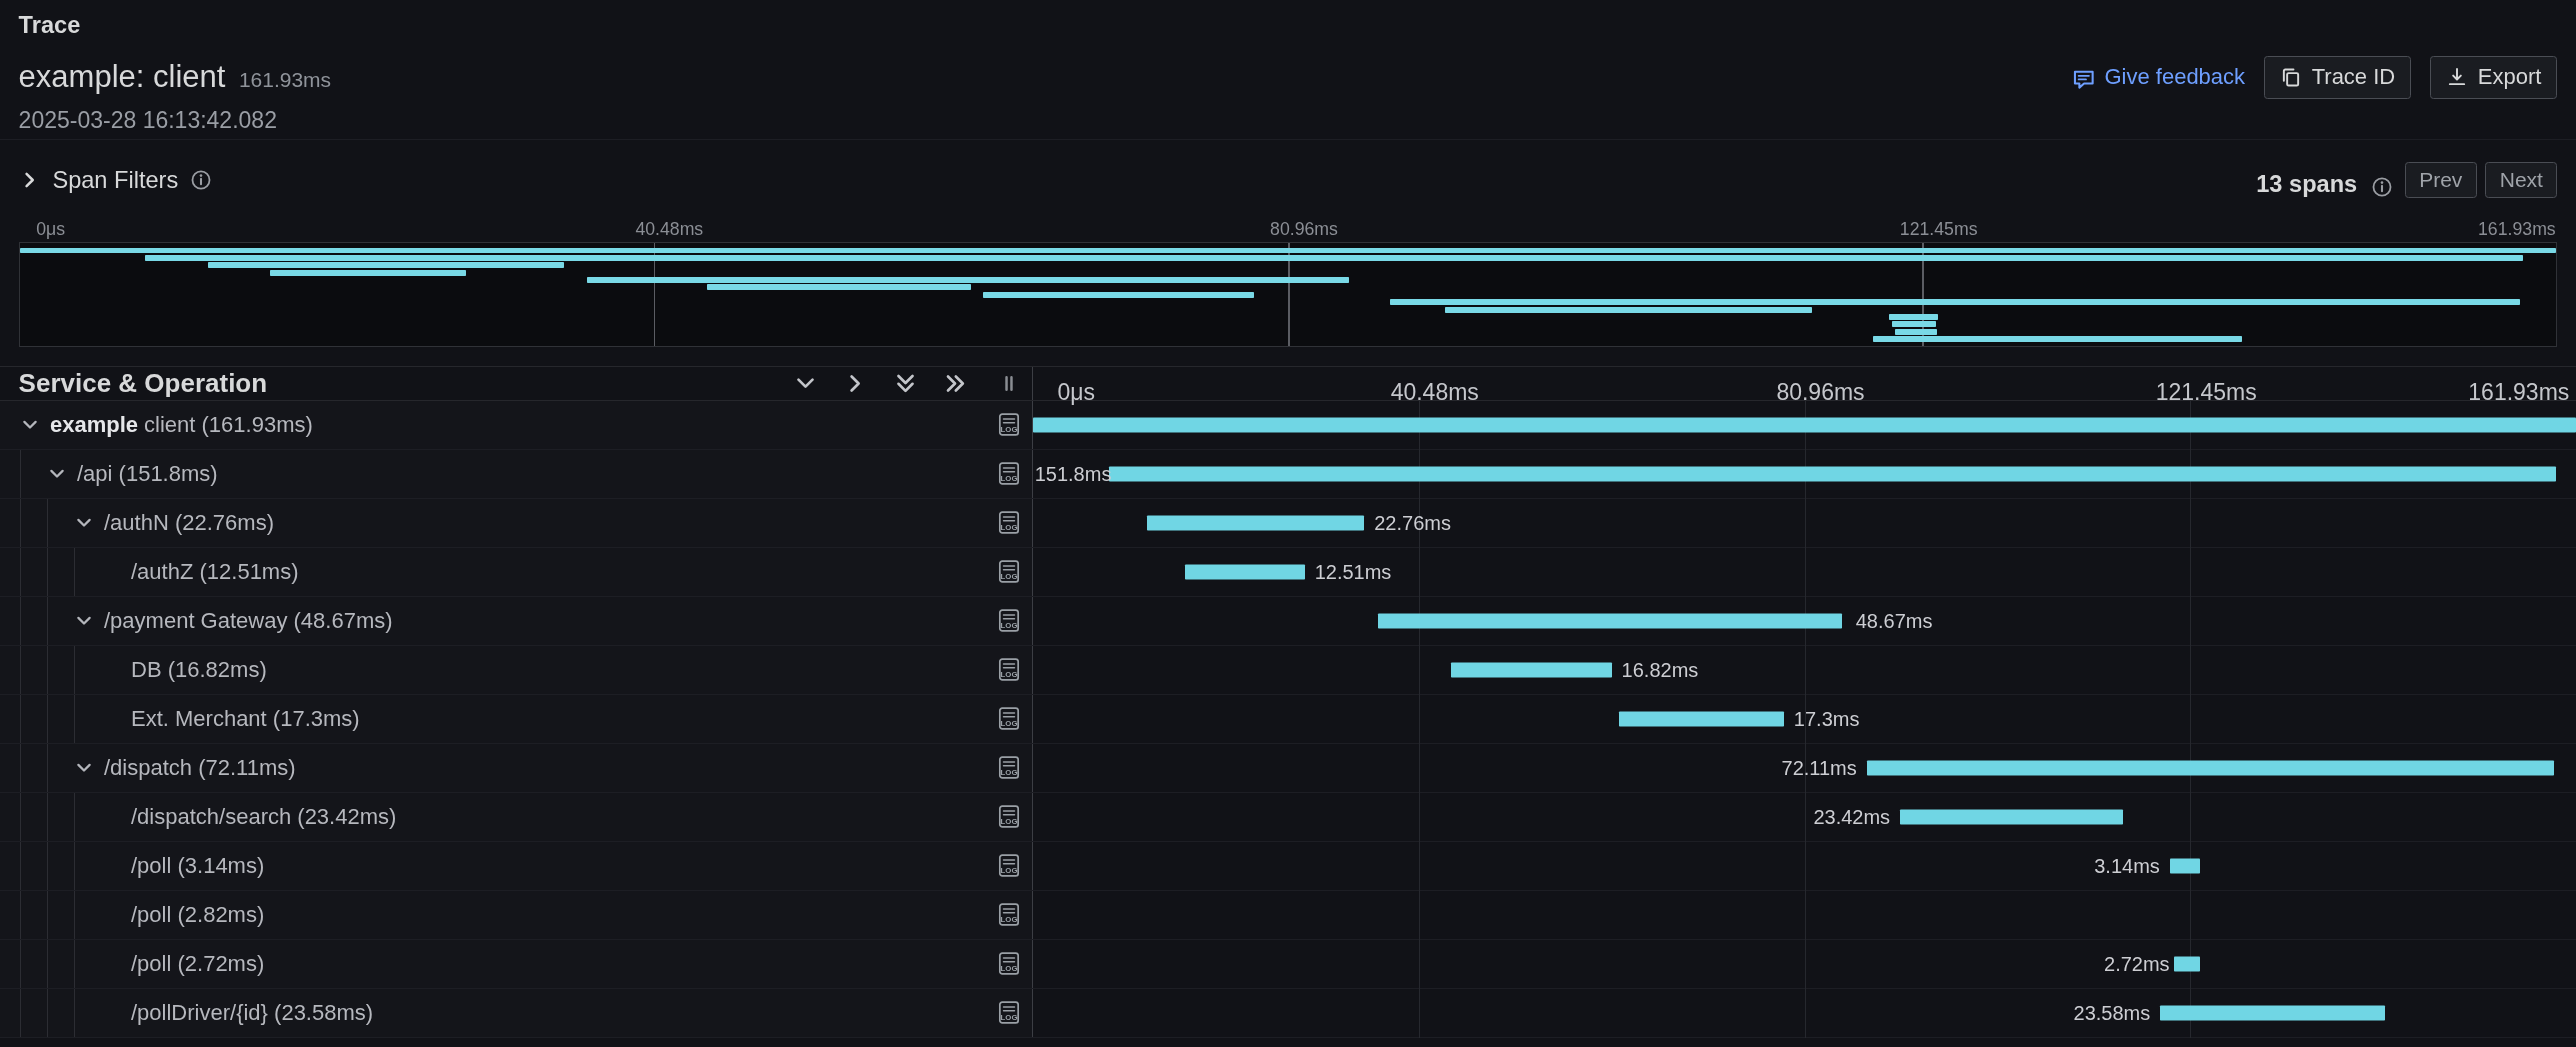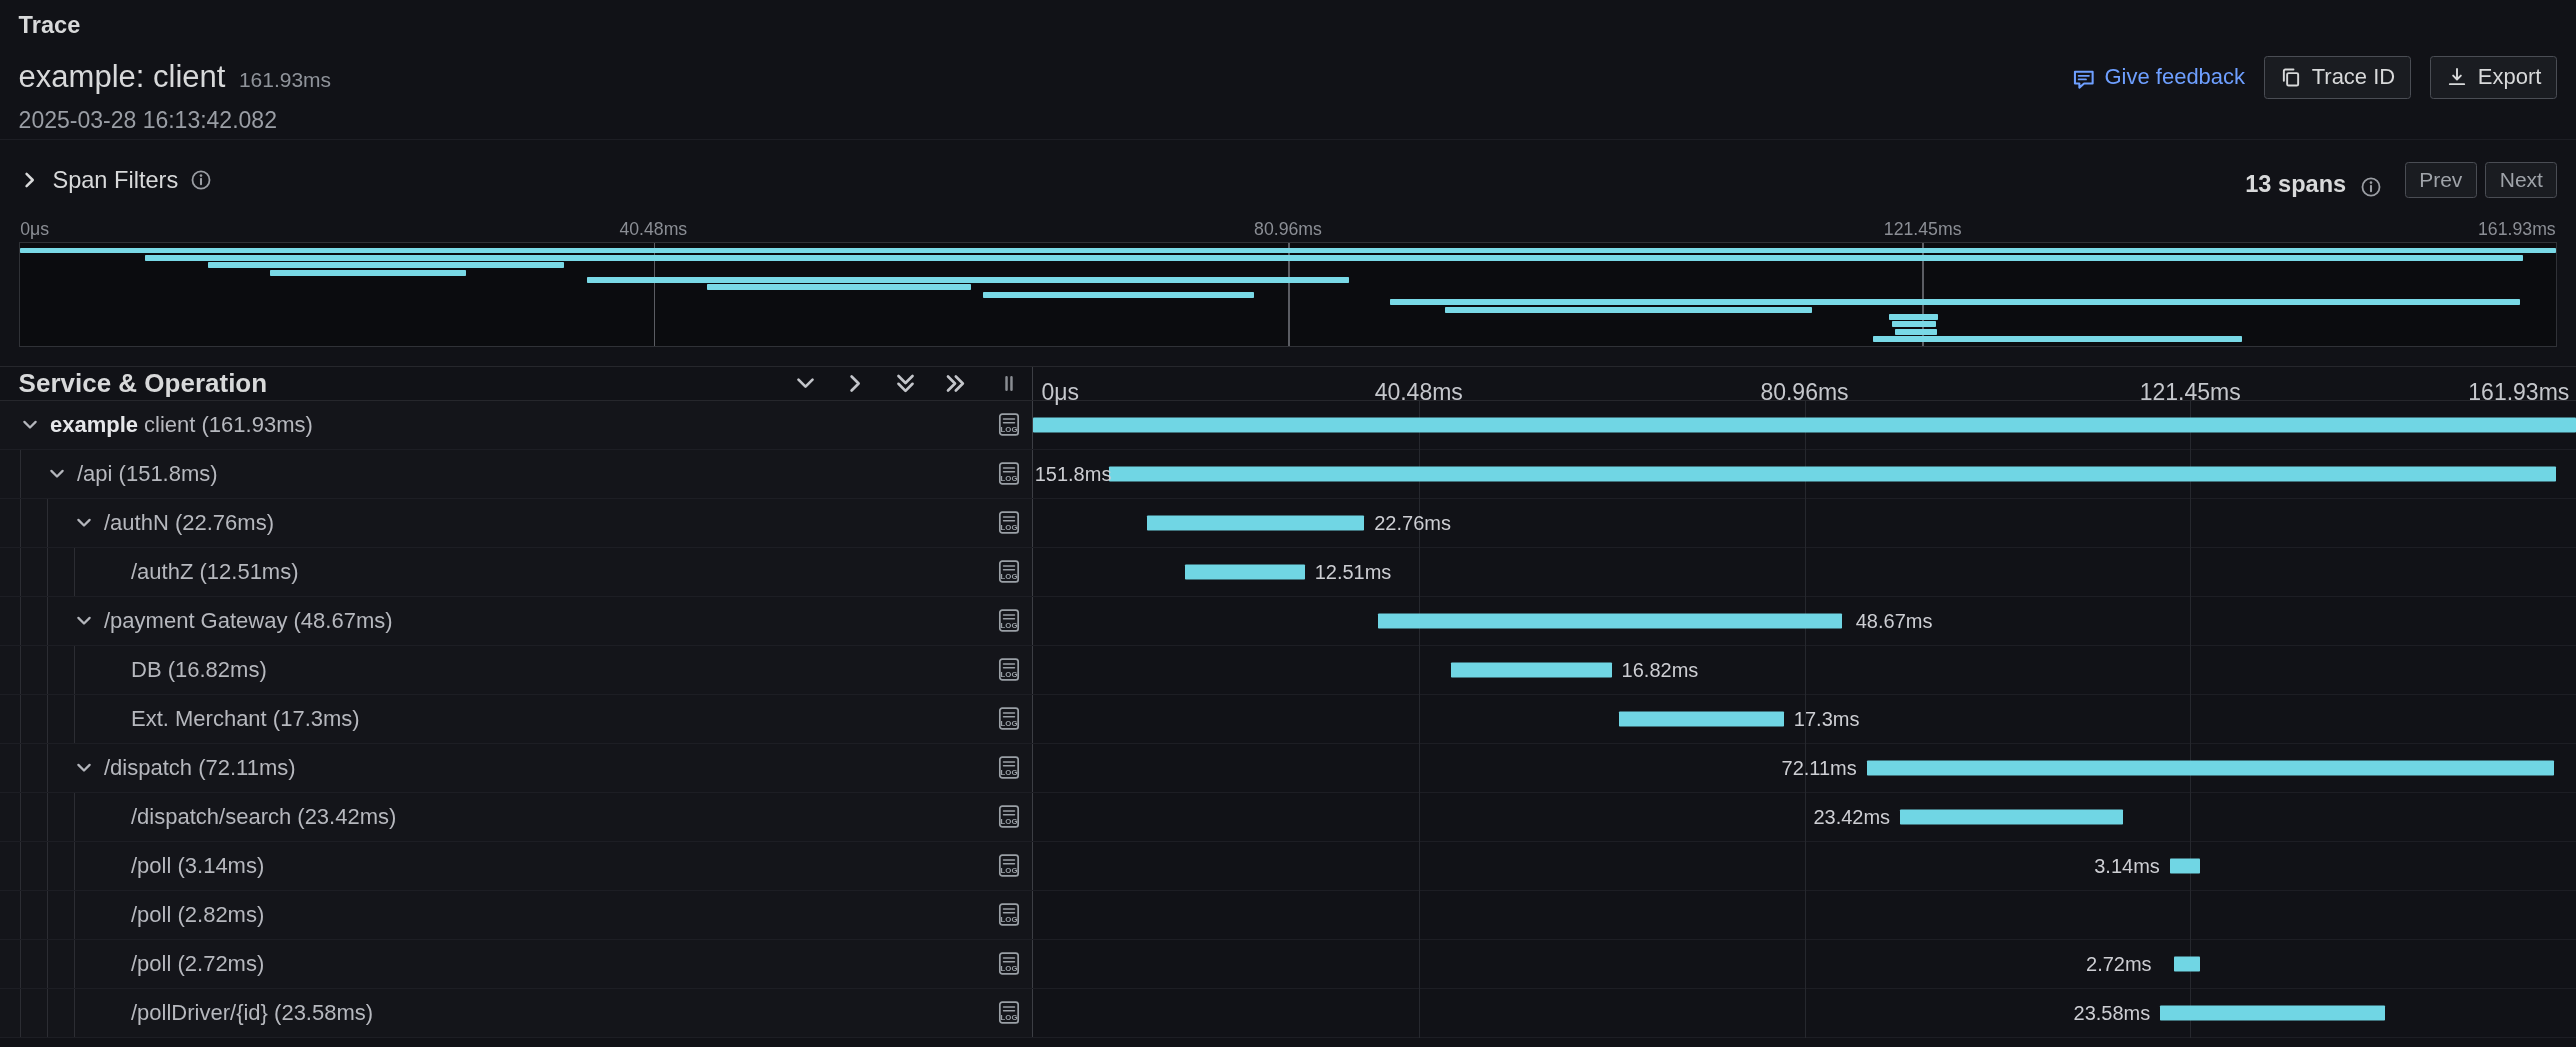--- a/index.html
+++ b/index.html
@@ -28,25 +28,25 @@
   .ic { display:block; }
   .filters-bar {
     display:flex; justify-content:space-between; align-items:center;
     padding:22px 18.6px 17px 18.6px; border-top:0.8px solid #1d1e24;
   }
   .filters-left { display:flex; align-items:center; gap:11.8px; }
   .filters-label { font-size:23.6px; font-weight:500; color:#d8d9da; }
   .filters-right { display:flex; align-items:flex-end; gap:10px; }
   .span-count { font-size:23.6px; font-weight:700; color:#d8d9da; margin-right:3.4px; }
   .info { color:#9a9da3; }
-  .prevnext { display:flex; gap:8.4px; margin-left:13px; }
+  .prevnext { display:flex; gap:8.4px; margin-left:2px; }
 
   .minimap-block { margin:0 18.6px; }
   .mm-ticks { position:relative; height:27px; font-size:17.7px; color:#8b8e95; }
-  .tickpos { position:absolute; top:3.4px; white-space:nowrap; }
+  .tickpos { position:absolute; top:3.4px; white-space:nowrap;margin-left:16px; }
   .t0 { left:1.7px; }
   .t1 { left:25%; transform:translateX(-50%); }
   .t2 { left:50%; transform:translateX(-50%); }
   .t3 { left:75%; transform:translateX(-50%); }
   .t4 { right:1.7px; }
   .minimap {
     position:relative; height:105px;
     background:#0b0c0f; border:0.8px solid #303237; overflow:hidden;
   }
   .mm-grid { position:absolute; top:0; bottom:0; width:1.7px; background:#5b5d63; }
@@ -549,21 +549,21 @@
       <span class="log">
               <svg class="ic" width="22" height="25" viewBox="0 0 18 20">
                 <rect x="1.5" y="1.5" width="15" height="17" rx="2" fill="none" stroke="currentColor" stroke-width="1.4"></rect>
                 <path d="M4.5 5.5h9M4.5 8.5h9" stroke="currentColor" stroke-width="1.2" stroke-linecap="round"></path>
                 <text x="9" y="16.4" text-anchor="middle" font-size="6.4" font-weight="bold" fill="currentColor" font-family="Liberation Sans, sans-serif">LOG</text>
               </svg>
             </span>
     </div>
     <div class="time-cell">
       <div class="bar" style="left: 73.9208%; width: 1.67974%; background: rgb(112, 214, 228);"></div>
-      <span class="bar-label" style="right: 26.0792%; padding-right: 22px;">2.72ms</span>
+      <span class="bar-label" style="right: 26.0792%; padding-right: 4px;">2.72ms</span>
     </div>
   </div>
         <div class="row">
     <div class="name-cell">
       <span class="guides">
               <span class="indent"></span>
               <span class="indent"></span>
               <span class="indent"></span>
             </span>
       <span class="twisty" style="visibility: hidden;">

